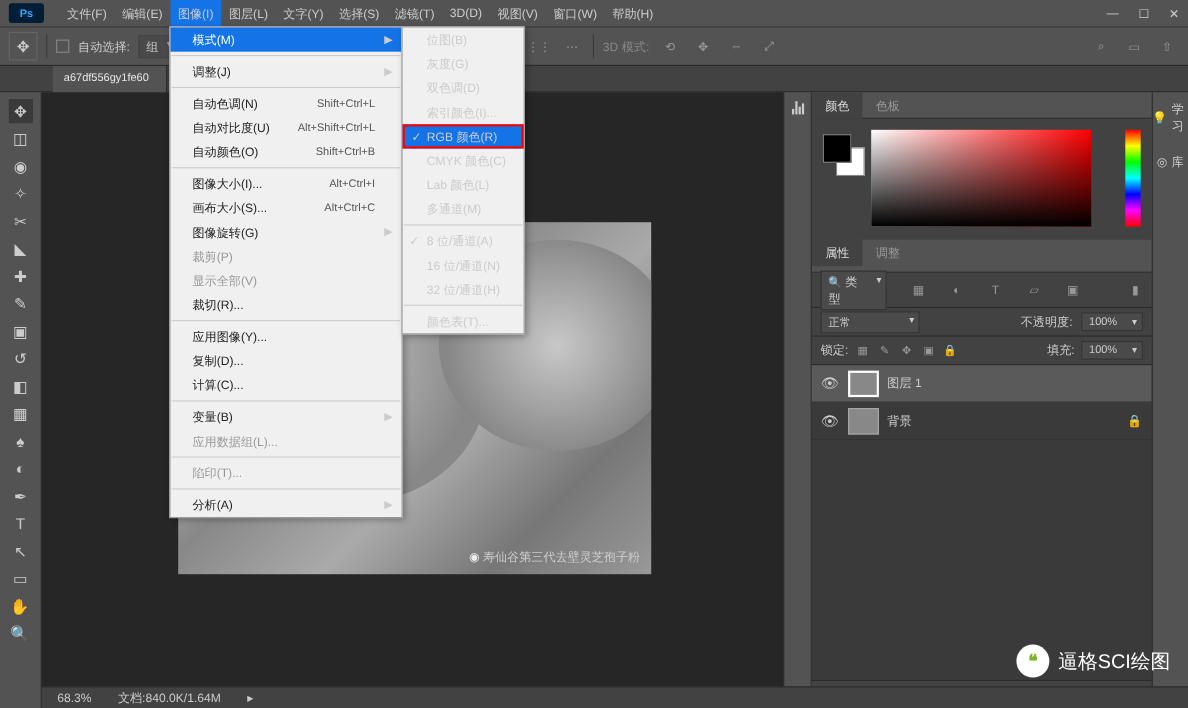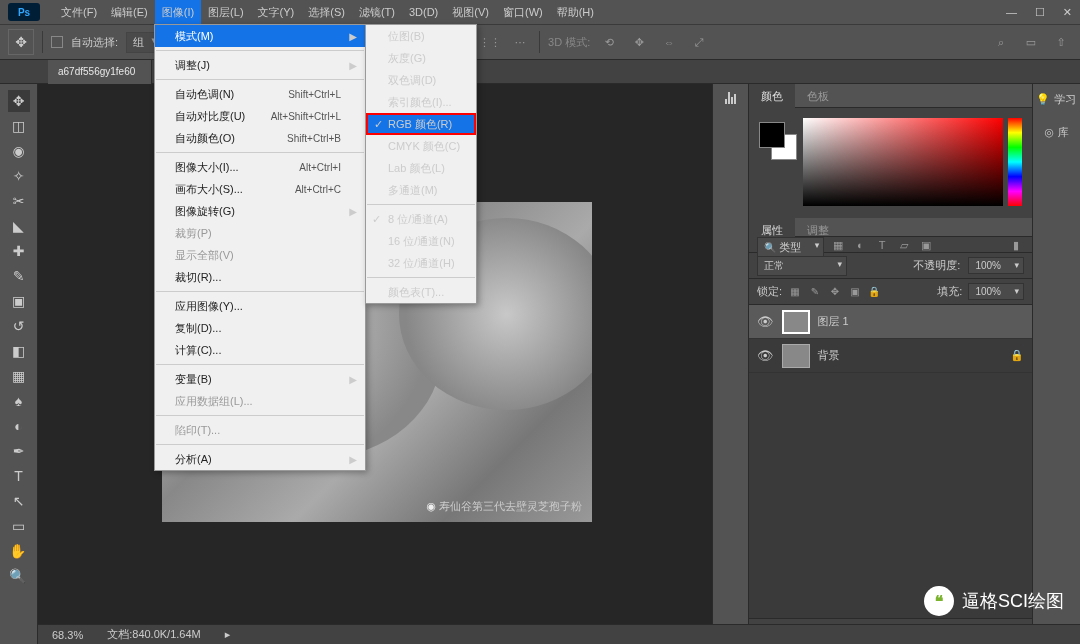--- a/index.html
+++ b/index.html
@@ -35,23 +35,23 @@
 .panel-extra{width:48px;border-left:1px solid #2a2a2a;display:flex;flex-direction:column;align-items:center;padding-top:4px;gap:10px}
 .extra-tab{writing-mode:horizontal-tb;font-size:11px;color:#ccc;display:flex;align-items:center;gap:4px;padding:4px 0}
 .panel-tabs{height:24px;display:flex;align-items:flex-start;border-bottom:1px solid #2a2a2a}
 .ptab{padding:0 12px;height:24px;display:flex;align-items:center;color:#999;cursor:default}
 .ptab.active{background:#424242;color:#ddd}
 .color-panel{height:110px;background:#424242;position:relative}
 .swatch-fg{position:absolute;left:10px;top:14px;width:26px;height:26px;background:#000;border:1px solid #888}
 .swatch-bg{position:absolute;left:22px;top:26px;width:26px;height:26px;background:#fff;border:1px solid #888}
 .picker{position:absolute;left:54px;top:10px;width:200px;height:88px;background:linear-gradient(to bottom,rgba(0,0,0,0)0%,#000 100%),linear-gradient(to right,#fff 0%,#ff0000 100%)}
 .hue{position:absolute;right:10px;top:10px;width:14px;height:88px;background:linear-gradient(to bottom,#ff0000,#ffff00,#00ff00,#00ffff,#0000ff,#ff00ff,#ff0000)}
-.prop-panel{height:19px;border-bottom:1px solid #2a2a2a}
+.prop-panel{height:30px;border-bottom:1px solid #2a2a2a}
 .layer-panel{flex:1;background:#424242;display:flex;flex-direction:column}
-.layer-filter{height:16px;display:flex;align-items:flex-start;padding:0 8px;gap:6px;border-bottom:1px solid #2a2a2a}
+.layer-filter{height:32px;display:flex;align-items:center;padding:0 8px;gap:22px;border-bottom:1px solid #2a2a2a}
 .filter-dd{border:1px solid #333;padding:2px 22px 2px 6px;background:#4a4a4a;position:relative;font-size:10px}
 .filter-dd::after{content:"▾";position:absolute;right:4px;top:2px;font-size:9px}
 .fi{width:16px;height:16px;display:flex;align-items:center;justify-content:center;font-size:11px;color:#999}
 .layer-mode{height:26px;display:flex;align-items:center;padding:0 8px;gap:8px;border-bottom:1px solid #2a2a2a}
 .layer-lock{height:26px;display:flex;align-items:center;padding:0 8px;gap:6px;border-bottom:1px solid #2a2a2a;font-size:10px}
 .lk{width:14px;height:14px;display:flex;align-items:center;justify-content:center;font-size:10px;color:#999}
 .layer-list{flex:1;background:#3a3a3a}
 .layer-row{height:34px;display:flex;align-items:center;padding:0 8px;gap:8px;border-bottom:1px solid #333}
 .layer-row.sel{background:#5a5a5a}
 .eye{font-size:13px}

